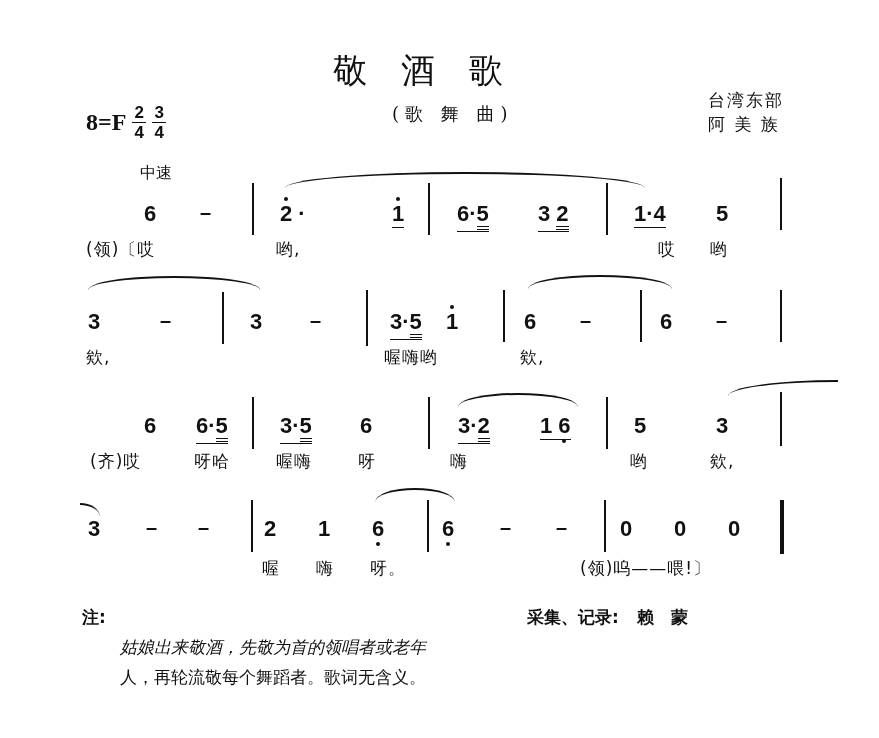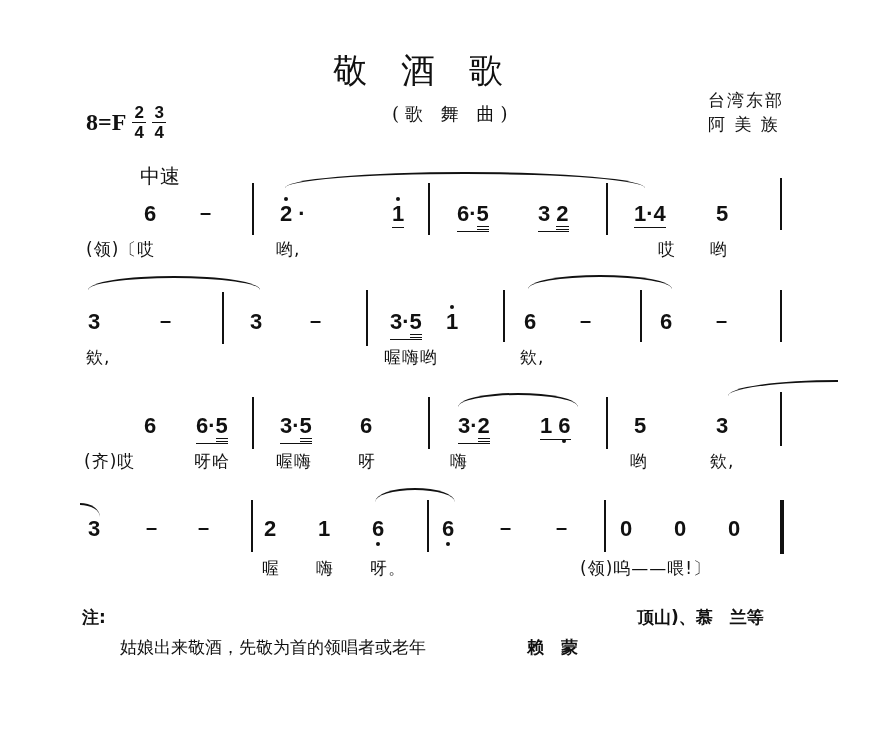--- a/index.html
+++ b/index.html
@@ -4,21 +4,21 @@
 <style>
   html, body { margin:0; padding:0; background:#ffffff; }
   body { width:879px; height:738px; position:relative; overflow:hidden; color:#111; font-family:"DejaVu Sans", sans-serif; }
   .abs { position:absolute; white-space:nowrap; }
   .title { font-family:"DejaVu Serif", serif; font-size:34px; letter-spacing:34px; }
   .subtitle { font-family:"DejaVu Serif", serif; font-size:18px; letter-spacing:6px; }
   .origin { font-family:"DejaVu Serif", serif; font-size:17px; line-height:24px; letter-spacing:2px; }
   .key { font-family:"Liberation Serif", serif; font-weight:bold; font-size:24px; }
   .frac { display:inline-flex; flex-direction:column; align-items:center; font-family:"Liberation Sans", sans-serif; font-weight:bold; font-size:17px; line-height:17px; margin-left:6px; vertical-align:middle; }
   .frac .bar { width:14px; height:1px; background:#111; margin:1px 0; }
-  .tempo { font-size:20px; }
+  .tempo { font-size:16px; }
   .note { font-family:"Liberation Sans", sans-serif; font-weight:bold; font-size:22px; line-height:24px; }
   .note .n { position:relative; display:inline-block; }
   .dot-above::before { content:""; position:absolute; left:50%; top:-5px; width:4px; height:4px; margin-left:-2px; border-radius:50%; background:#111; }
   .dot-below::after { content:""; position:absolute; left:50%; bottom:-5px; width:4px; height:4px; margin-left:-2px; border-radius:50%; background:#111; }
   .ul1 { border-bottom:1.5px solid #111; padding-bottom:1px; }
   .ul2 { border-bottom:4px double #111; padding-bottom:0px; }
   .dash { font-family:"Liberation Sans", sans-serif; font-weight:bold; font-size:20px; }
   .bar-line { position:absolute; width:2px; background:#111; }
   .final-bar { position:absolute; width:4px; background:#111; }
   .lyric { font-size:17px; letter-spacing:1px; }
@@ -102,21 +102,21 @@
 <div class="abs note" style="left:280px; top:414px;"><span class="n ul1">3·<span class="ul2" style="display:inline-block;">5</span></span></div>
 <div class="abs note" style="left:360px; top:414px;">6</div>
 <div class="bar-line" style="left:428px; top:397px; height:52px;"></div>
 <div class="abs note" style="left:458px; top:414px;"><span class="n ul1">3·<span class="ul2" style="display:inline-block;">2</span></span></div>
 <div class="abs note" style="left:540px; top:414px;"><span class="n ul1">1 <span class="dot-below" style="position:relative; display:inline-block;">6</span></span></div>
 <div class="bar-line" style="left:606px; top:397px; height:52px;"></div>
 <div class="abs note" style="left:634px; top:414px;">5</div>
 <div class="abs note" style="left:716px; top:414px;">3</div>
 <div class="bar-line" style="left:780px; top:392px; height:54px;"></div>
 
-<div class="abs lyric" style="left:84px; top:450px;">(齐)哎</div>
+<div class="abs lyric" style="left:90px; top:450px;">(齐)哎</div>
 <div class="abs lyric" style="left:194px; top:450px;">呀哈</div>
 <div class="abs lyric" style="left:276px; top:450px;">喔嗨</div>
 <div class="abs lyric" style="left:358px; top:450px;">呀</div>
 <div class="abs lyric" style="left:450px; top:450px;">嗨</div>
 <div class="abs lyric" style="left:630px; top:450px;">哟</div>
 <div class="abs lyric" style="left:710px; top:450px;">欸,</div>
 
 <div class="slur" style="left:80px; top:503px; width:20px; height:12px; border-radius:0 100% 0 0 / 0 100% 0 0;"></div>
 <div class="slur" style="left:375px; top:488px; width:80px; height:12px;"></div>
 <div class="abs note" style="left:88px; top:517px;">3</div>
@@ -138,23 +138,24 @@
 
 <div class="abs lyric" style="left:262px; top:557px;">喔</div>
 <div class="abs lyric" style="left:316px; top:557px;">嗨</div>
 <div class="abs lyric" style="left:370px; top:557px;">呀。</div>
 <div class="abs lyric" style="left:580px; top:557px;">(领)呜——喂!〕</div>
 
 <div class="abs note-text" style="left:82px; top:602px;">
   <div style="display:flex;">
     <span class="note-label" style="width:38px;">注:</span>
   </div>
-  <div style="padding-left:38px;">姑娘出来敬酒，先敬为首的领唱者或老年</div>
+  <div style="padding-left:38px;font-style:italic;">姑娘出来敬酒，先敬为首的领唱者或老年</div>
+  <div style="padding-left:38px;">人，再轮流敬每个舞蹈者。歌词无含义。</div>
 </div>
 
 <div class="abs credits" style="left:527px; top:602px;">
   <div style="display:flex;">
   </div>
-  <div style="padding-left:110px;">顶山)、慕　兰等</div>
   <div style="display:flex;">
+    <span style="width:110px;">采集、记录:</span>
     <span>赖　蒙</span>
   </div>
 </div>
 
 </body></html>

